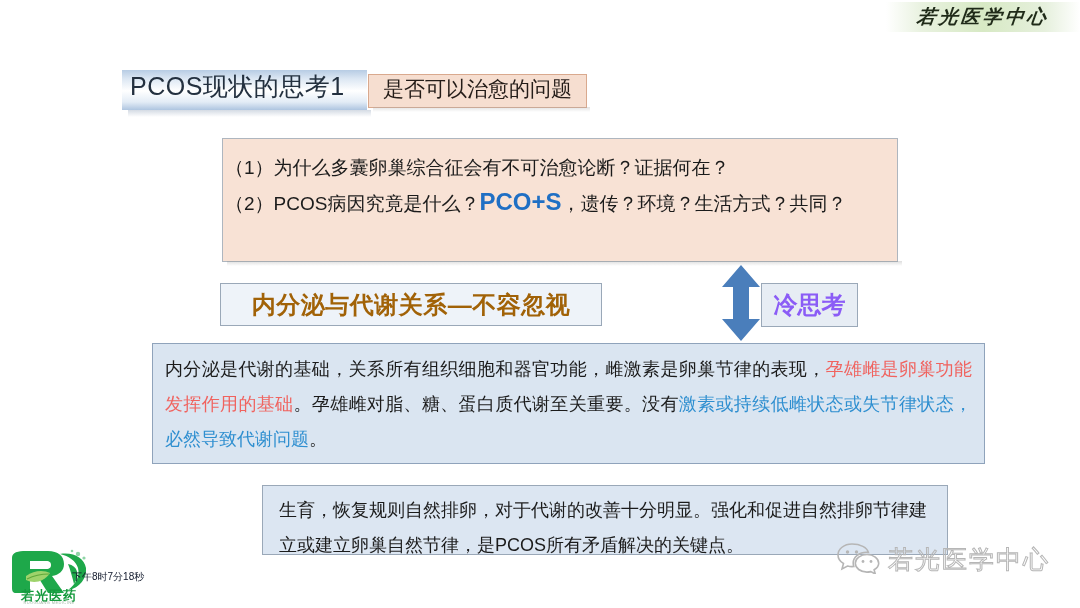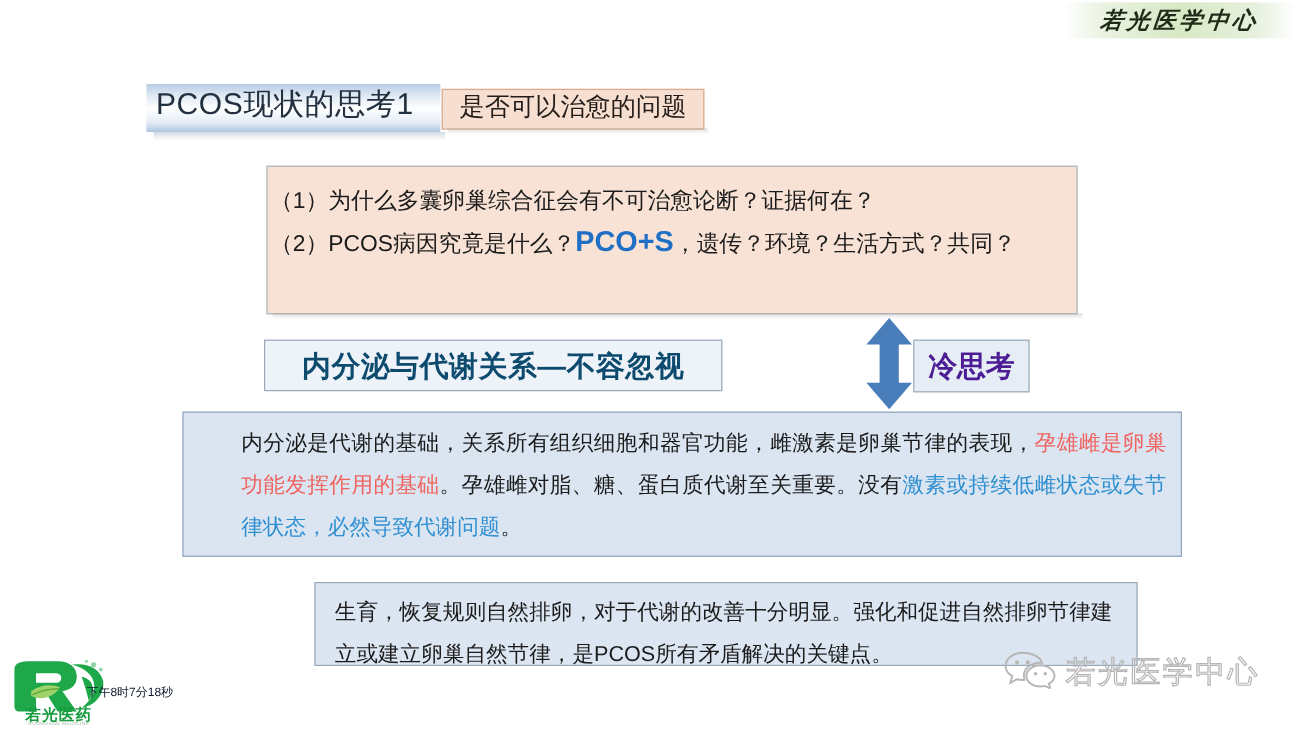--- a/index.html
+++ b/index.html
@@ -140,21 +140,21 @@
     background: #eef3f9;
     border: 1px solid #9aa8b8;
     box-sizing: border-box;
     display: flex;
     align-items: center;
     justify-content: center;
   }
   .red-box-text {
     font-size: 24px;
     font-weight: bold;
-    color: #0c4a6e;
+    color: #a16207;
     white-space: nowrap;
     letter-spacing: 0.5px;
   }
 
   
   .arrow-wrap {
     position: absolute;
     left: 718px;
     top: 263px;
     width: 46px;
@@ -172,42 +172,41 @@
     background: #e7edf4;
     border: 1px solid #9aa8b8;
     box-sizing: border-box;
     display: flex;
     align-items: center;
     justify-content: center;
   }
   .green-box-text {
     font-size: 24px;
     font-weight: bold;
-    color: #4c1d95;
+    color: #8b5cf6;
     white-space: nowrap;
   }
 
   
   .blue-box {
     position: absolute;
     left: 152px;
     top: 343px;
     width: 833px;
     height: 121px;
     background: #dae5f1;
     border: 1px solid #8fa3bb;
     box-sizing: border-box;
     padding: 8px 12px 0 12px;
   }
   .blue-para {
     font-size: 18px;
     line-height: 35px;
     color: #1b1b1b;
     text-align: justify;
-    margin-left: 36px;
   }
   .t-red  { color: #f0635f; }
   .t-blue { color: #2f8fd0; }
 
   
   .bottom-box {
     position: absolute;
     left: 222px;
     top: 485px;
     width: 686px;

